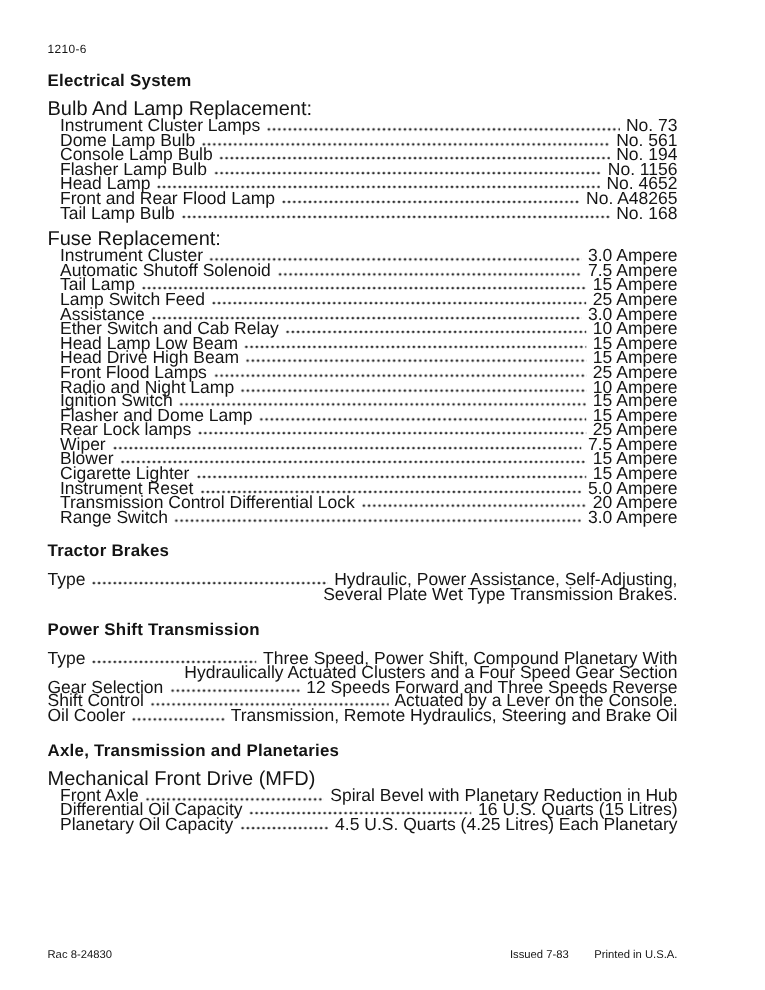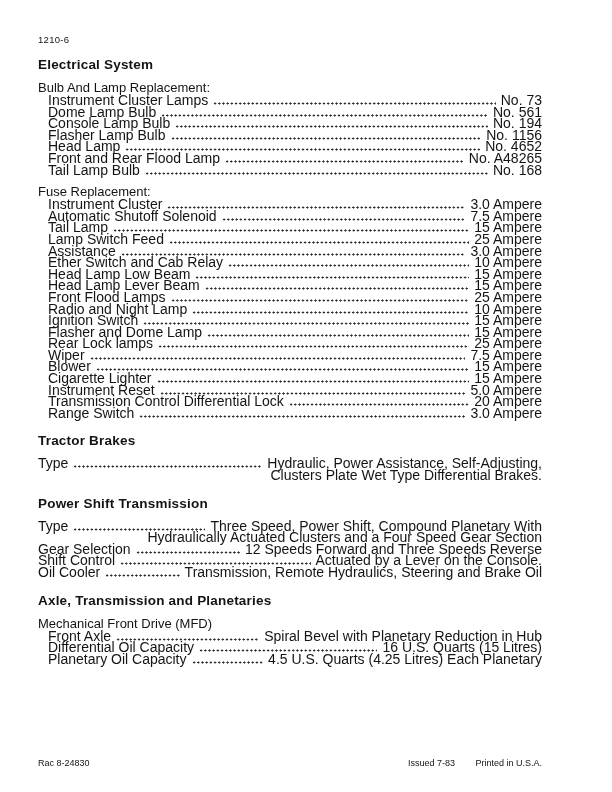--- a/index.html
+++ b/index.html
@@ -30,21 +30,21 @@
     margin: 14px 0 10px 0;
     letter-spacing: 0.2px;
   }
   h1.first {
     margin-top: 6px;
   }
   .group {
     margin-bottom: 10px;
   }
   .group-heading {
-    font-size: 13px;
+    font-size: 16px;
     line-height: 12px;
     margin-bottom: 1px;
   }
   .rows {
     font-size: 14px;
   }
   .rows.indent {
     padding-left: 10px;
   }
   .spec-row {
@@ -198,21 +198,21 @@
         </div>
         <div class="spec-row">
           <div class="spec-line">
             <span class="spec-label">Head Lamp Low Beam</span>
             <span class="dots"></span>
             <span class="spec-value">15 Ampere</span>
           </div>
         </div>
         <div class="spec-row">
           <div class="spec-line">
-            <span class="spec-label">Head Lamp Lever Beam</span>
+            <span class="spec-label">Head Drive High Beam</span>
             <span class="dots"></span>
             <span class="spec-value">15 Ampere</span>
           </div>
         </div>
         <div class="spec-row">
           <div class="spec-line">
             <span class="spec-label">Front Flood Lamps</span>
             <span class="dots"></span>
             <span class="spec-value">25 Ampere</span>
           </div>
@@ -292,21 +292,21 @@
 
   <h1 class="section-title">Tractor Brakes</h1>
 
   <div class="rows">
       <div class="spec-row">
         <div class="spec-line">
           <span class="spec-label">Type</span>
           <span class="dots"></span>
           <span class="spec-value">Hydraulic, Power Assistance, Self-Adjusting,</span>
         </div>
-        <div class="spec-cont">Clusters Plate Wet Type Differential Brakes.</div>
+        <div class="spec-cont">Several Plate Wet Type Transmission Brakes.</div>
       </div>
     </div>
 
   <h1 class="section-title">Power Shift Transmission</h1>
 
   <div class="rows">
       <div class="spec-row">
         <div class="spec-line">
           <span class="spec-label">Type</span>
           <span class="dots"></span>

